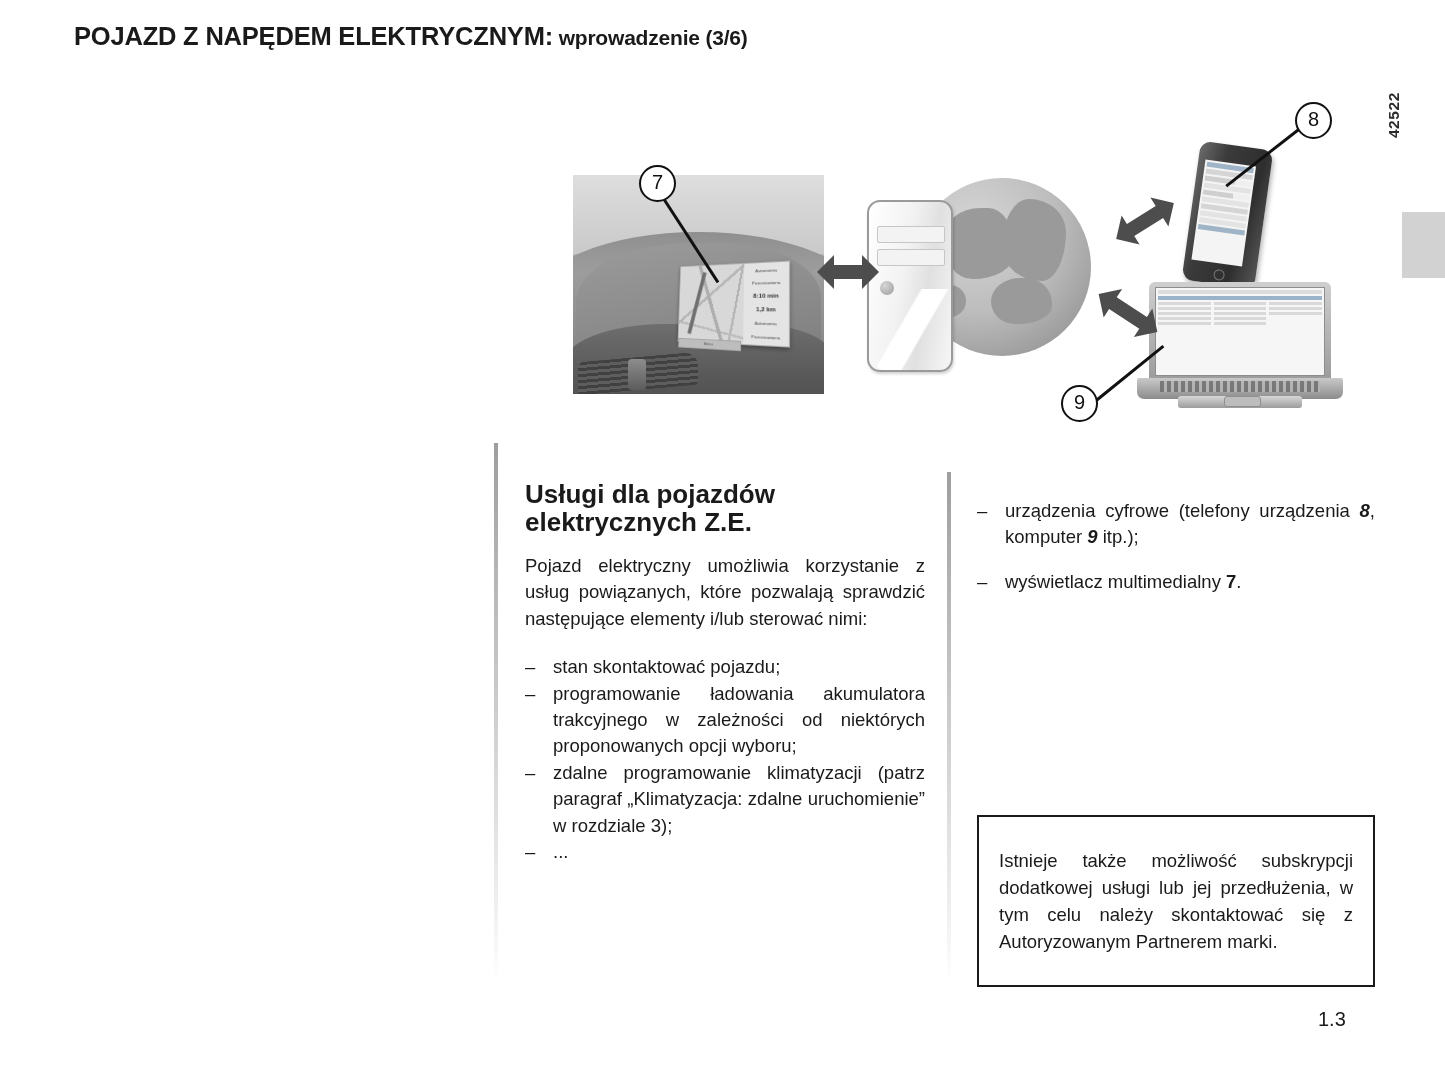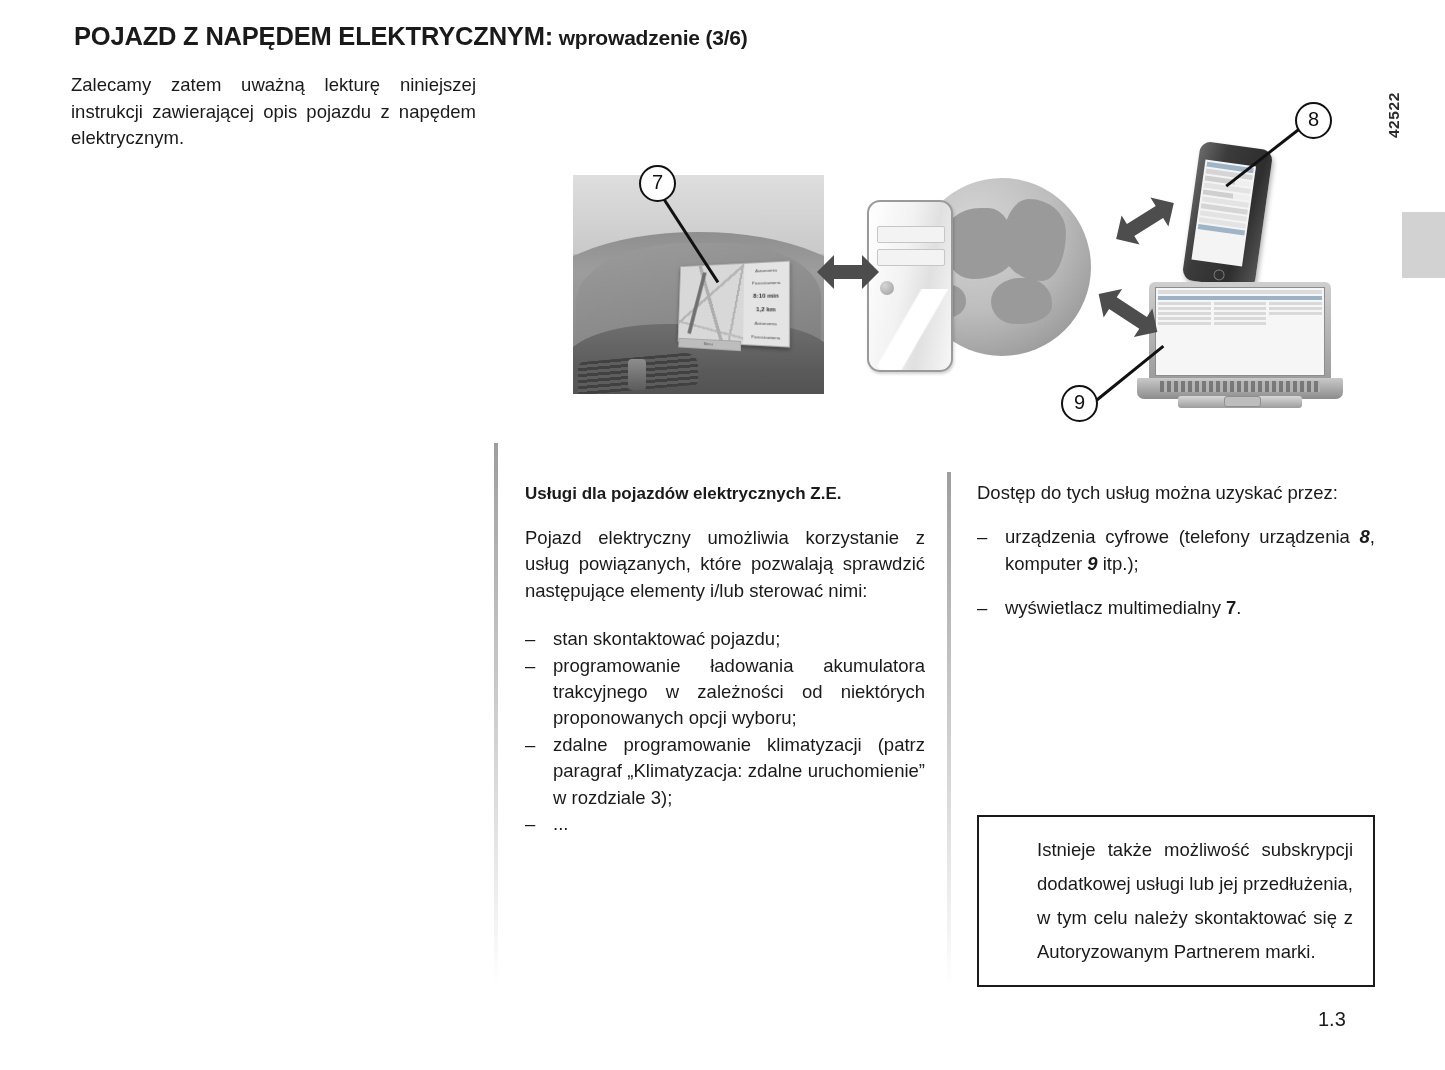--- a/index.html
+++ b/index.html
@@ -328,21 +328,21 @@
   .col-mid {
     position: absolute;
     left: 525px;
     top: 480px;
     width: 400px;
     font-size: 18.5px;
     line-height: 26.4px;
   }
   .col-mid h2 {
     margin: 0;
-    font-size: 17px;
+    font-size: 26px;
     line-height: 28px;
     font-weight: bold;
   }
   .col-mid .subtitle {
     margin: 1px 0 0 0;
     font-size: 18.5px;
     line-height: 25px;
   }
   .col-mid p.body {
     margin: 17px 0 14px 0;
@@ -395,44 +395,42 @@
     width: 398px;
     height: 172px;
     border: 2px solid #1a1a1a;
     box-sizing: border-box;
     display: flex;
     align-items: center;
   }
   .note-box .inner {
     padding: 0 20px;
     font-size: 18.5px;
-    line-height: 34px;
+    line-height: 27px;
     text-align: justify;
-    margin-left: 38px;
   }
 
   
   .page-number {
     position: absolute;
     left: 1318px;
     top: 1008px;
     font-size: 20px;
   }
 </style>
 </head>
 <body>
 
 <div class="page-title">
   <span class="t-main">POJAZD Z NAPĘDEM ELEKTRYCZNYM:</span><span class="t-sub"> wprowadzenie (3/6)</span>
 </div>
 
 <div class="chapter-tab"></div>
 
 <div class="col-left">
-  <p>Zalecamy zatem uważną lekturę niniejszej instrukcji zawierającej opis pojazdu z napędem elektrycznym.</p>
 </div>
 
 <div class="figure-area">
 
   <div class="fig-ref">42522</div>
 
   <div class="car-photo">
     <div class="car-sky"></div>
     <div class="car-hood"></div>
     <div class="car-windshield"></div>
@@ -571,21 +569,20 @@
       <span>zdalne programowanie klimatyzacji (patrz paragraf „Klimatyzacja: zdalne uruchomienie” w rozdziale 3);</span>
     </li>
     <li>
       <span class="dash">–</span>
       <span>...</span>
     </li>
   </ul>
 </div>
 
 <div class="col-right">
-  <p>Dostęp do tych usług można uzyskać przez:</p>
   <ul>
     <li>
       <span class="dash">–</span><span>urządzenia cyfrowe (telefony urządzenia </span><b><i>8</i></b><span>, komputer </span><b><i>9</i></b><span> itp.);</span>
     </li>
     <li>
       <span class="dash">–</span><span>wyświetlacz multimedialny </span><b>7</b><span>.</span>
     </li>
   </ul>
 </div>
 

